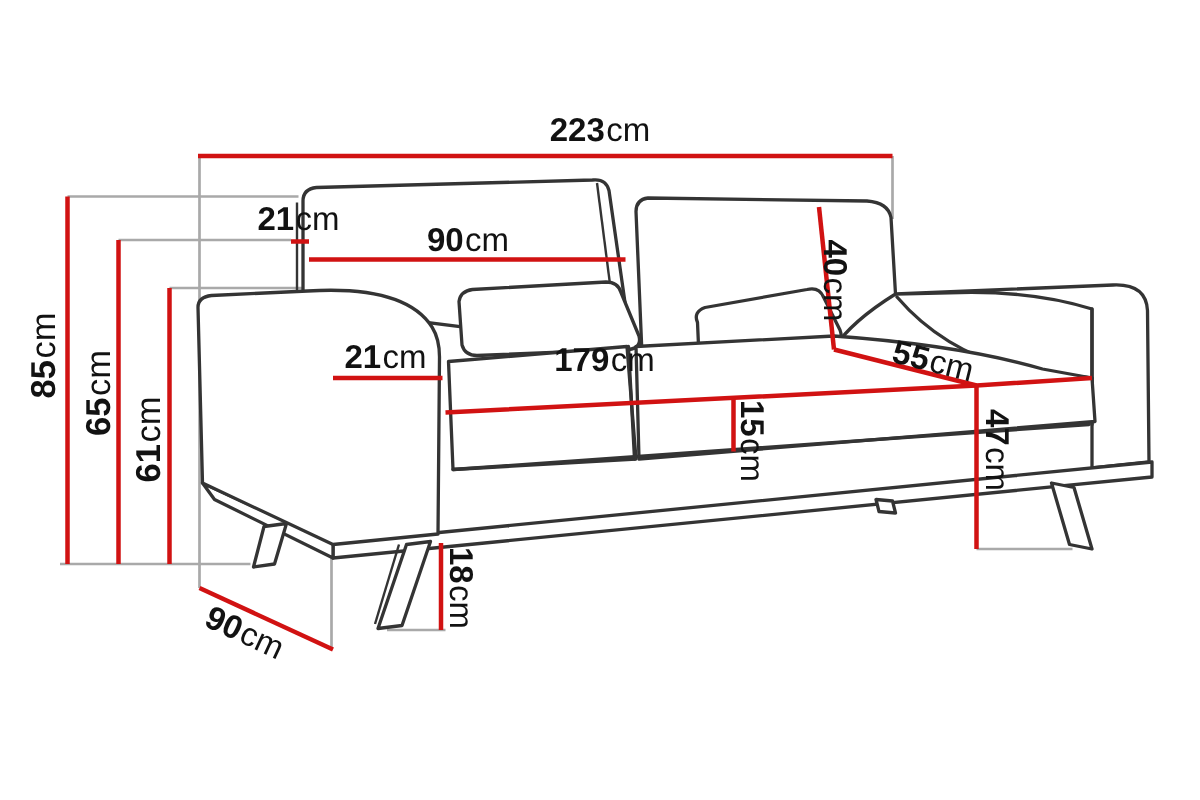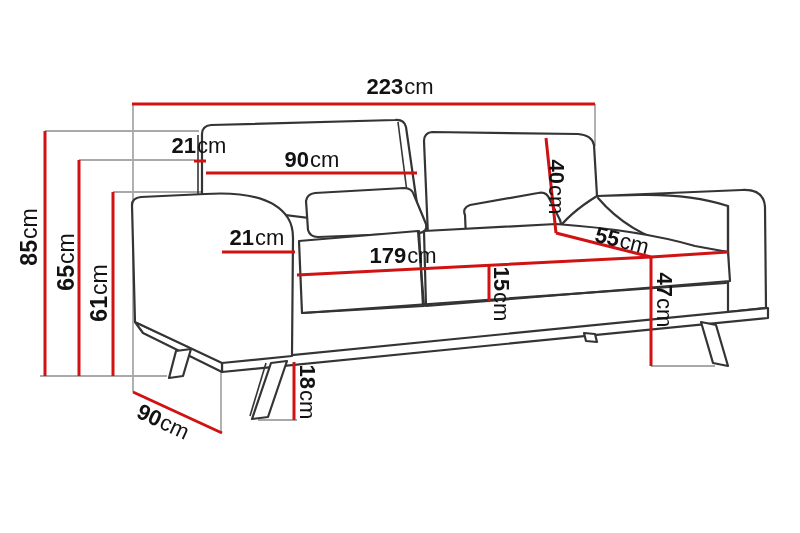--- a/index.html
+++ b/index.html
@@ -120,21 +120,21 @@
   </div>
   <div class="dim-label rot-ccw" style="left:66px;top:262px;">
     <span class="num">65</span><span class="unit">cm</span>
   </div>
   <div class="dim-label rot-ccw" style="left:99px;top:293px;">
     <span class="num">61</span><span class="unit">cm</span>
   </div>
   <div class="dim-label" style="left:257px;top:238px;">
     <span class="num">21</span><span class="unit">cm</span>
   </div>
-  <div class="dim-label" style="left:403px;top:256px;">
+  <div class="dim-label" style="left:403px;top:240px;">
     <span class="num">179</span><span class="unit">cm</span>
   </div>
   <div class="dim-label rot-cw" style="left:556px;top:187px;">
     <span class="num">40</span><span class="unit">cm</span>
   </div>
   <div class="dim-label rot-55" style="left:622px;top:241px;">
     <span class="num">55</span><span class="unit">cm</span>
   </div>
   <div class="dim-label rot-cw" style="left:501px;top:294px;">
     <span class="num">15</span><span class="unit">cm</span>

